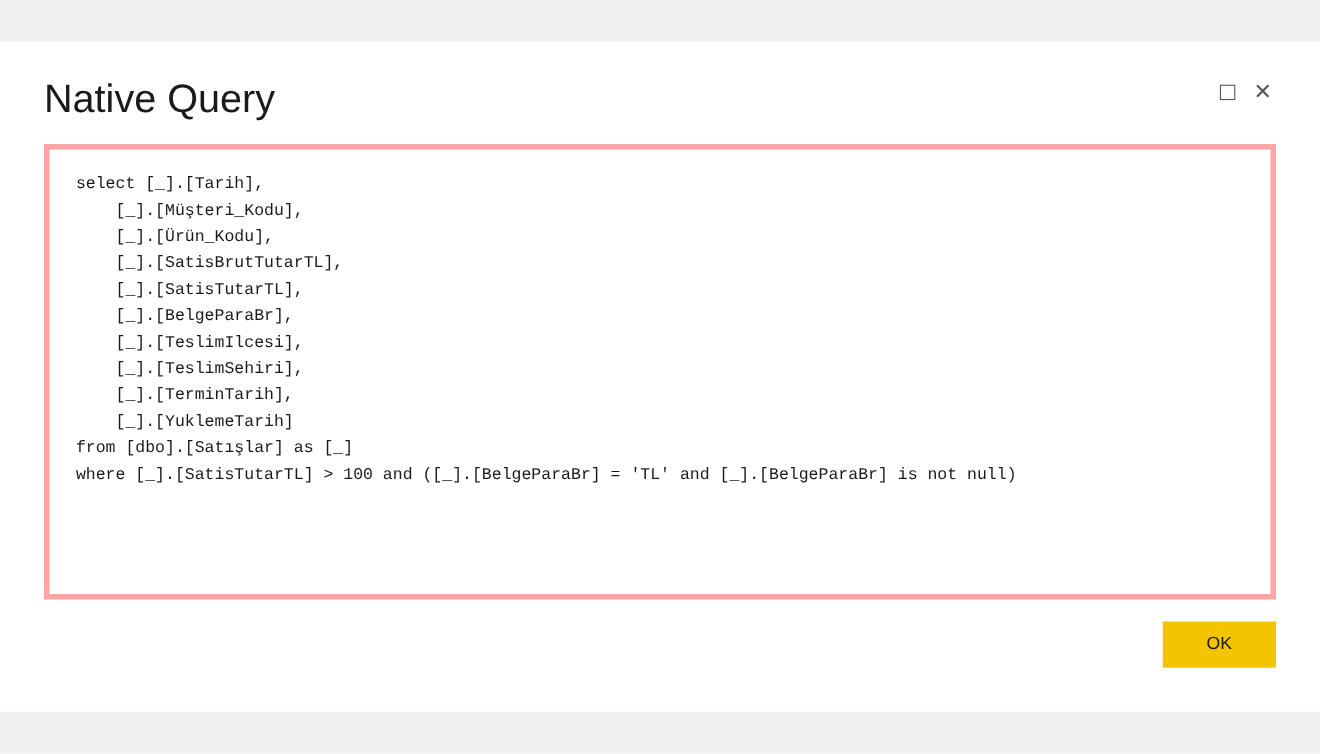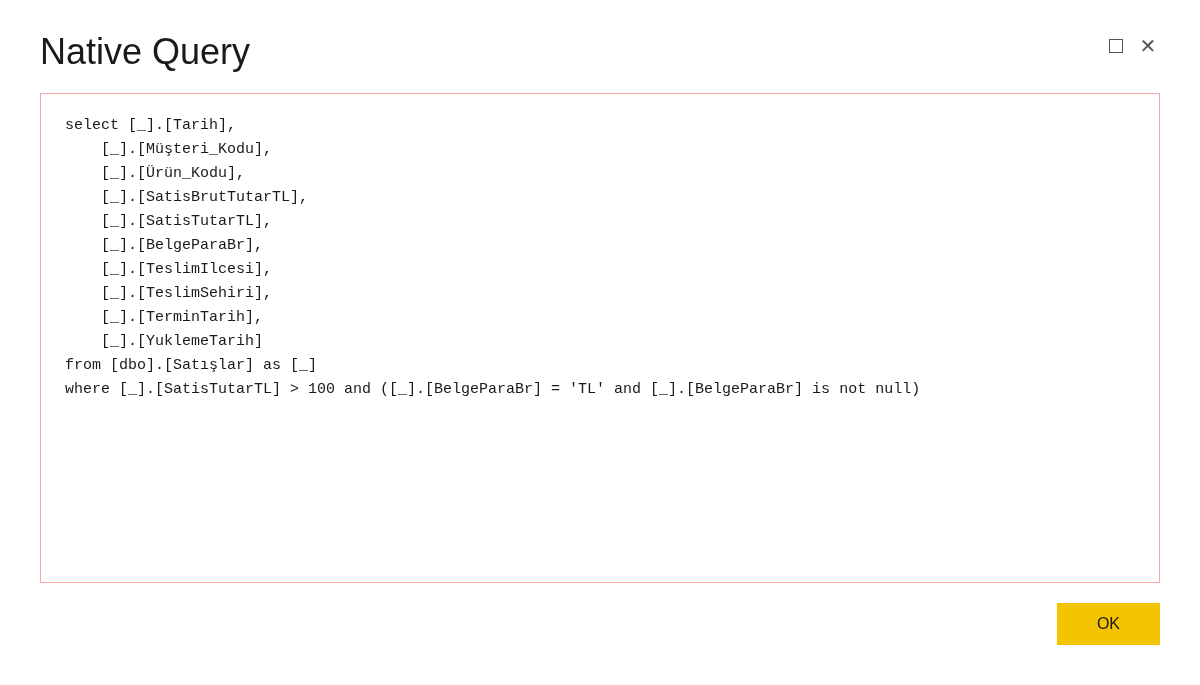--- a/index.html
+++ b/index.html
@@ -13,21 +13,21 @@
       height: 685px;
       background: #f0f0f0;
       font-family: 'Segoe UI', Arial, sans-serif;
       display: flex;
       align-items: center;
       justify-content: center;
     }
 
     .dialog {
       width: 1200px;
-      height: 685px;
+      height: 609px;
       background: #ffffff;
       position: relative;
       display: flex;
       flex-direction: column;
       padding: 30px 40px 30px 40px;
     }
 
     .title-bar {
       display: flex;
       justify-content: space-between;
@@ -69,21 +69,21 @@
       display: block;
     }
 
     .close-icon-svg {
       font-size: 20px;
       line-height: 1;
     }
 
     .query-container {
       flex: 1;
-      border: 1px solid #fca5a5;
+      border: 5px solid #fca5a5;
       padding: 20px 24px;
       overflow: auto;
       background: #ffffff;
       margin-bottom: 20px;
     }
 
     .query-text {
       font-family: 'Courier New', Courier, monospace;
       font-size: 15px;
       color: #1a1a1a;

